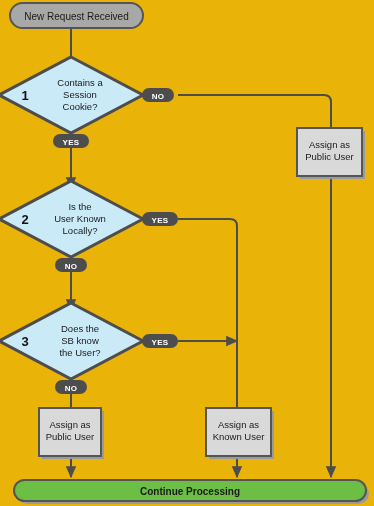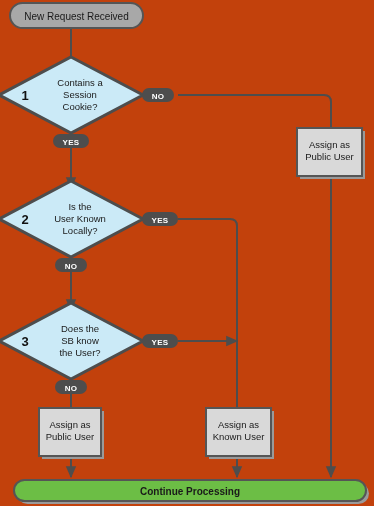--- a/index.html
+++ b/index.html
@@ -8,21 +8,21 @@
     padding: 0;
     background: #ffffff;
   }
   body {
     font-family: "Liberation Sans", sans-serif;
   }
   #flow-root {
     position: relative;
     width: 374px;
     height: 506px;
-    background: #c2410c;
+    background: #eab308;
     overflow: hidden;
   }
   #flow-svg {
     position: absolute;
     left: 0;
     top: 0;
     width: 374px;
     height: 506px;
   }
   .node-text {

